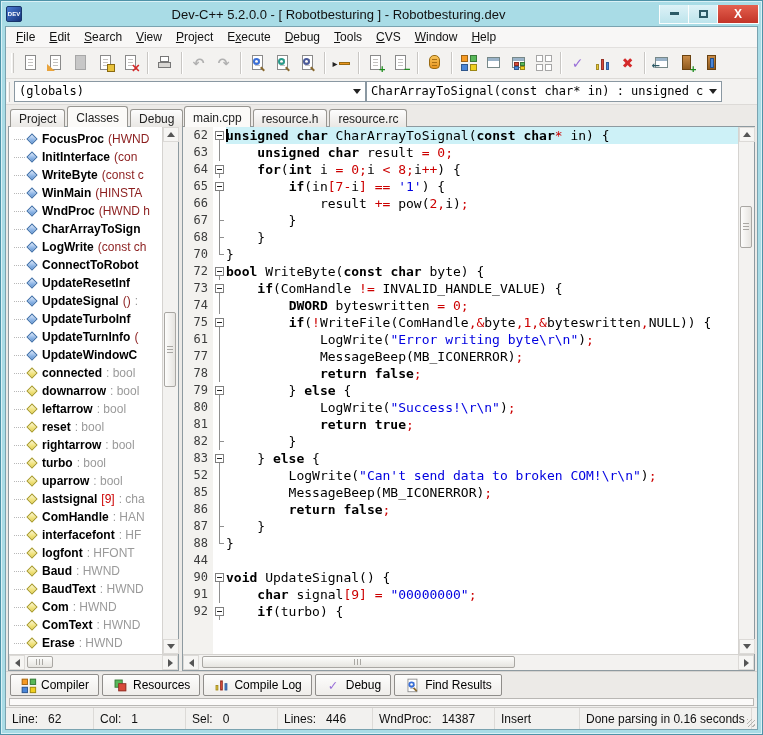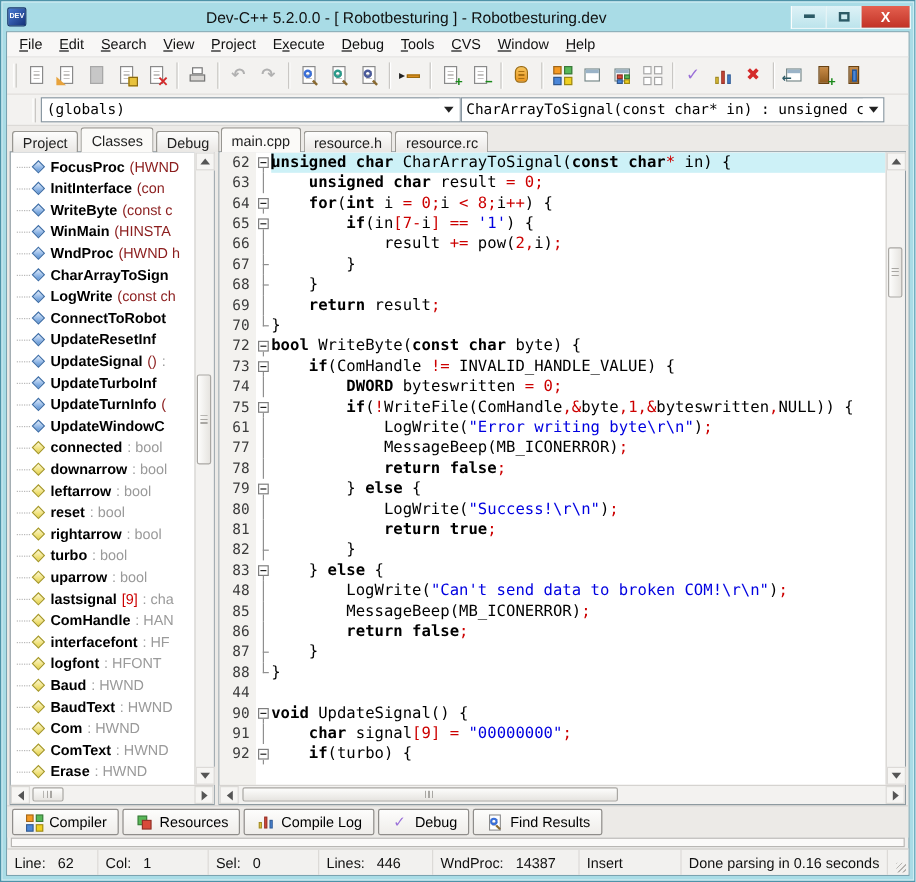--- a/index.html
+++ b/index.html
@@ -61,21 +61,21 @@
                 border:1px solid #9a6a10; border-radius:5px 5px 4px 4px; }
   .ic .shield i { position:absolute; left:2px; right:2px; top:3px; height:8px; display:block;
                   background:repeating-linear-gradient(#a96f12 0 1px, transparent 1px 3px); }
   .ic .door { position:absolute; left:4px; top:1px; width:9px; height:15px; background:linear-gradient(#c98b46,#8f5a1e); border:1px solid #6a4210; }
   .ic .arrow-in { position:absolute; left:-1px; top:6px; font:bold 10px "DejaVu Sans",sans-serif; color:#2c5a66; }
   .disabled { opacity:1; filter:grayscale(1); }
   .disabled .gl { color:#b3b1ae !important; }
 
   
   .combobar { height:26px; background:#f3f2f0; border-bottom:1px solid #dcdad7;
-              display:flex; align-items:center; padding:0 20px; flex:none; }
+              display:flex; align-items:center; padding:0 0; flex:none; }
   .combo { height:21px; background:#fff; border:1px solid #8a98a2; display:flex; align-items:stretch; overflow:hidden; }
   .combo .val { flex:1; padding:2px 4px 0 4px; font:12px "DejaVu Sans Mono",monospace; white-space:nowrap; overflow:hidden; }
   .combo .arrow { width:17px; flex:none; display:flex; align-items:center; justify-content:center; background:#fff; }
   .tri-down { width:0; height:0; border-left:4px solid transparent; border-right:4px solid transparent; border-top:5px solid #222; }
   .tri-up2 { width:0; height:0; border-left:4px solid transparent; border-right:4px solid transparent; border-bottom:5px solid #555; }
   .tri-left { width:0; height:0; border-top:4px solid transparent; border-bottom:4px solid transparent; border-right:5px solid #555; }
   .tri-right { width:0; height:0; border-top:4px solid transparent; border-bottom:4px solid transparent; border-left:5px solid #555; }
   .tri-down2 { width:0; height:0; border-left:4px solid transparent; border-right:4px solid transparent; border-top:5px solid #555; }
 
   
@@ -652,25 +652,20 @@
                   <span class="lnum">67</span>
                   <span class="fold t"></span>
                   <span class="ltext"><span class="tp">        }</span></span>
                 </div>
                 <div class="erow">
                   <span class="lnum">68</span>
                   <span class="fold t"></span>
                   <span class="ltext"><span class="tp">    }</span></span>
                 </div>
                 <div class="erow">
-                  <span class="lnum">69</span>
-                  <span class="fold l"></span>
-                  <span class="ltext"><span class="tp">    </span><span class="tk">return</span><span class="tp"> result</span><span class="tr">;</span></span>
-                </div>
-                <div class="erow">
                   <span class="lnum">70</span>
                   <span class="fold e"></span>
                   <span class="ltext"><span class="tp">}</span></span>
                 </div>
                 <div class="erow">
                   <span class="lnum">72</span>
                   <span class="fold b">
                     <span class="fbox"></span>
                   </span>
                   <span class="ltext"><span class="tk">bool</span><span class="tp"> WriteByte(</span><span class="tk">const</span><span class="tp"> </span><span class="tk">char</span><span class="tp"> byte) {</span></span>
@@ -732,21 +727,21 @@
                   <span class="ltext"><span class="tp">        }</span></span>
                 </div>
                 <div class="erow">
                   <span class="lnum">83</span>
                   <span class="fold b">
                     <span class="fbox"></span>
                   </span>
                   <span class="ltext"><span class="tp">    } </span><span class="tk">else</span><span class="tp"> {</span></span>
                 </div>
                 <div class="erow">
-                  <span class="lnum">48</span>
+                  <span class="lnum">52</span>
                   <span class="fold l"></span>
                   <span class="ltext"><span class="tp">        LogWrite(</span><span class="ts">"Can't send data to broken COM!\r\n"</span><span class="tp">)</span><span class="tr">;</span></span>
                 </div>
                 <div class="erow">
                   <span class="lnum">85</span>
                   <span class="fold l"></span>
                   <span class="ltext"><span class="tp">        MessageBeep(MB_ICONERROR)</span><span class="tr">;</span></span>
                 </div>
                 <div class="erow">
                   <span class="lnum">86</span>
@@ -853,21 +848,21 @@
             </span>
             <span class="lens" style="border-color: rgb(58, 111, 216);"></span>
             <span class="lhandle"></span>
           </span>
           <span>Find Results</span>
         </div>
       </div>
     <div class="report-strip"></div>
 
     <div class="statusbar" id="statusbar">
-      <div class="sseg" style="width: 76px;">
+      <div class="sseg" style="width: 88px;">
           <span class="slabel">Line:</span>
           <span>62</span>
         </div>
         <div class="sseg" style="width: 92px;">
           <span class="slabel">Col:</span>
           <span>1</span>
         </div>
         <div class="sseg" style="width: 92px;">
           <span class="slabel">Sel:</span>
           <span>0</span>

